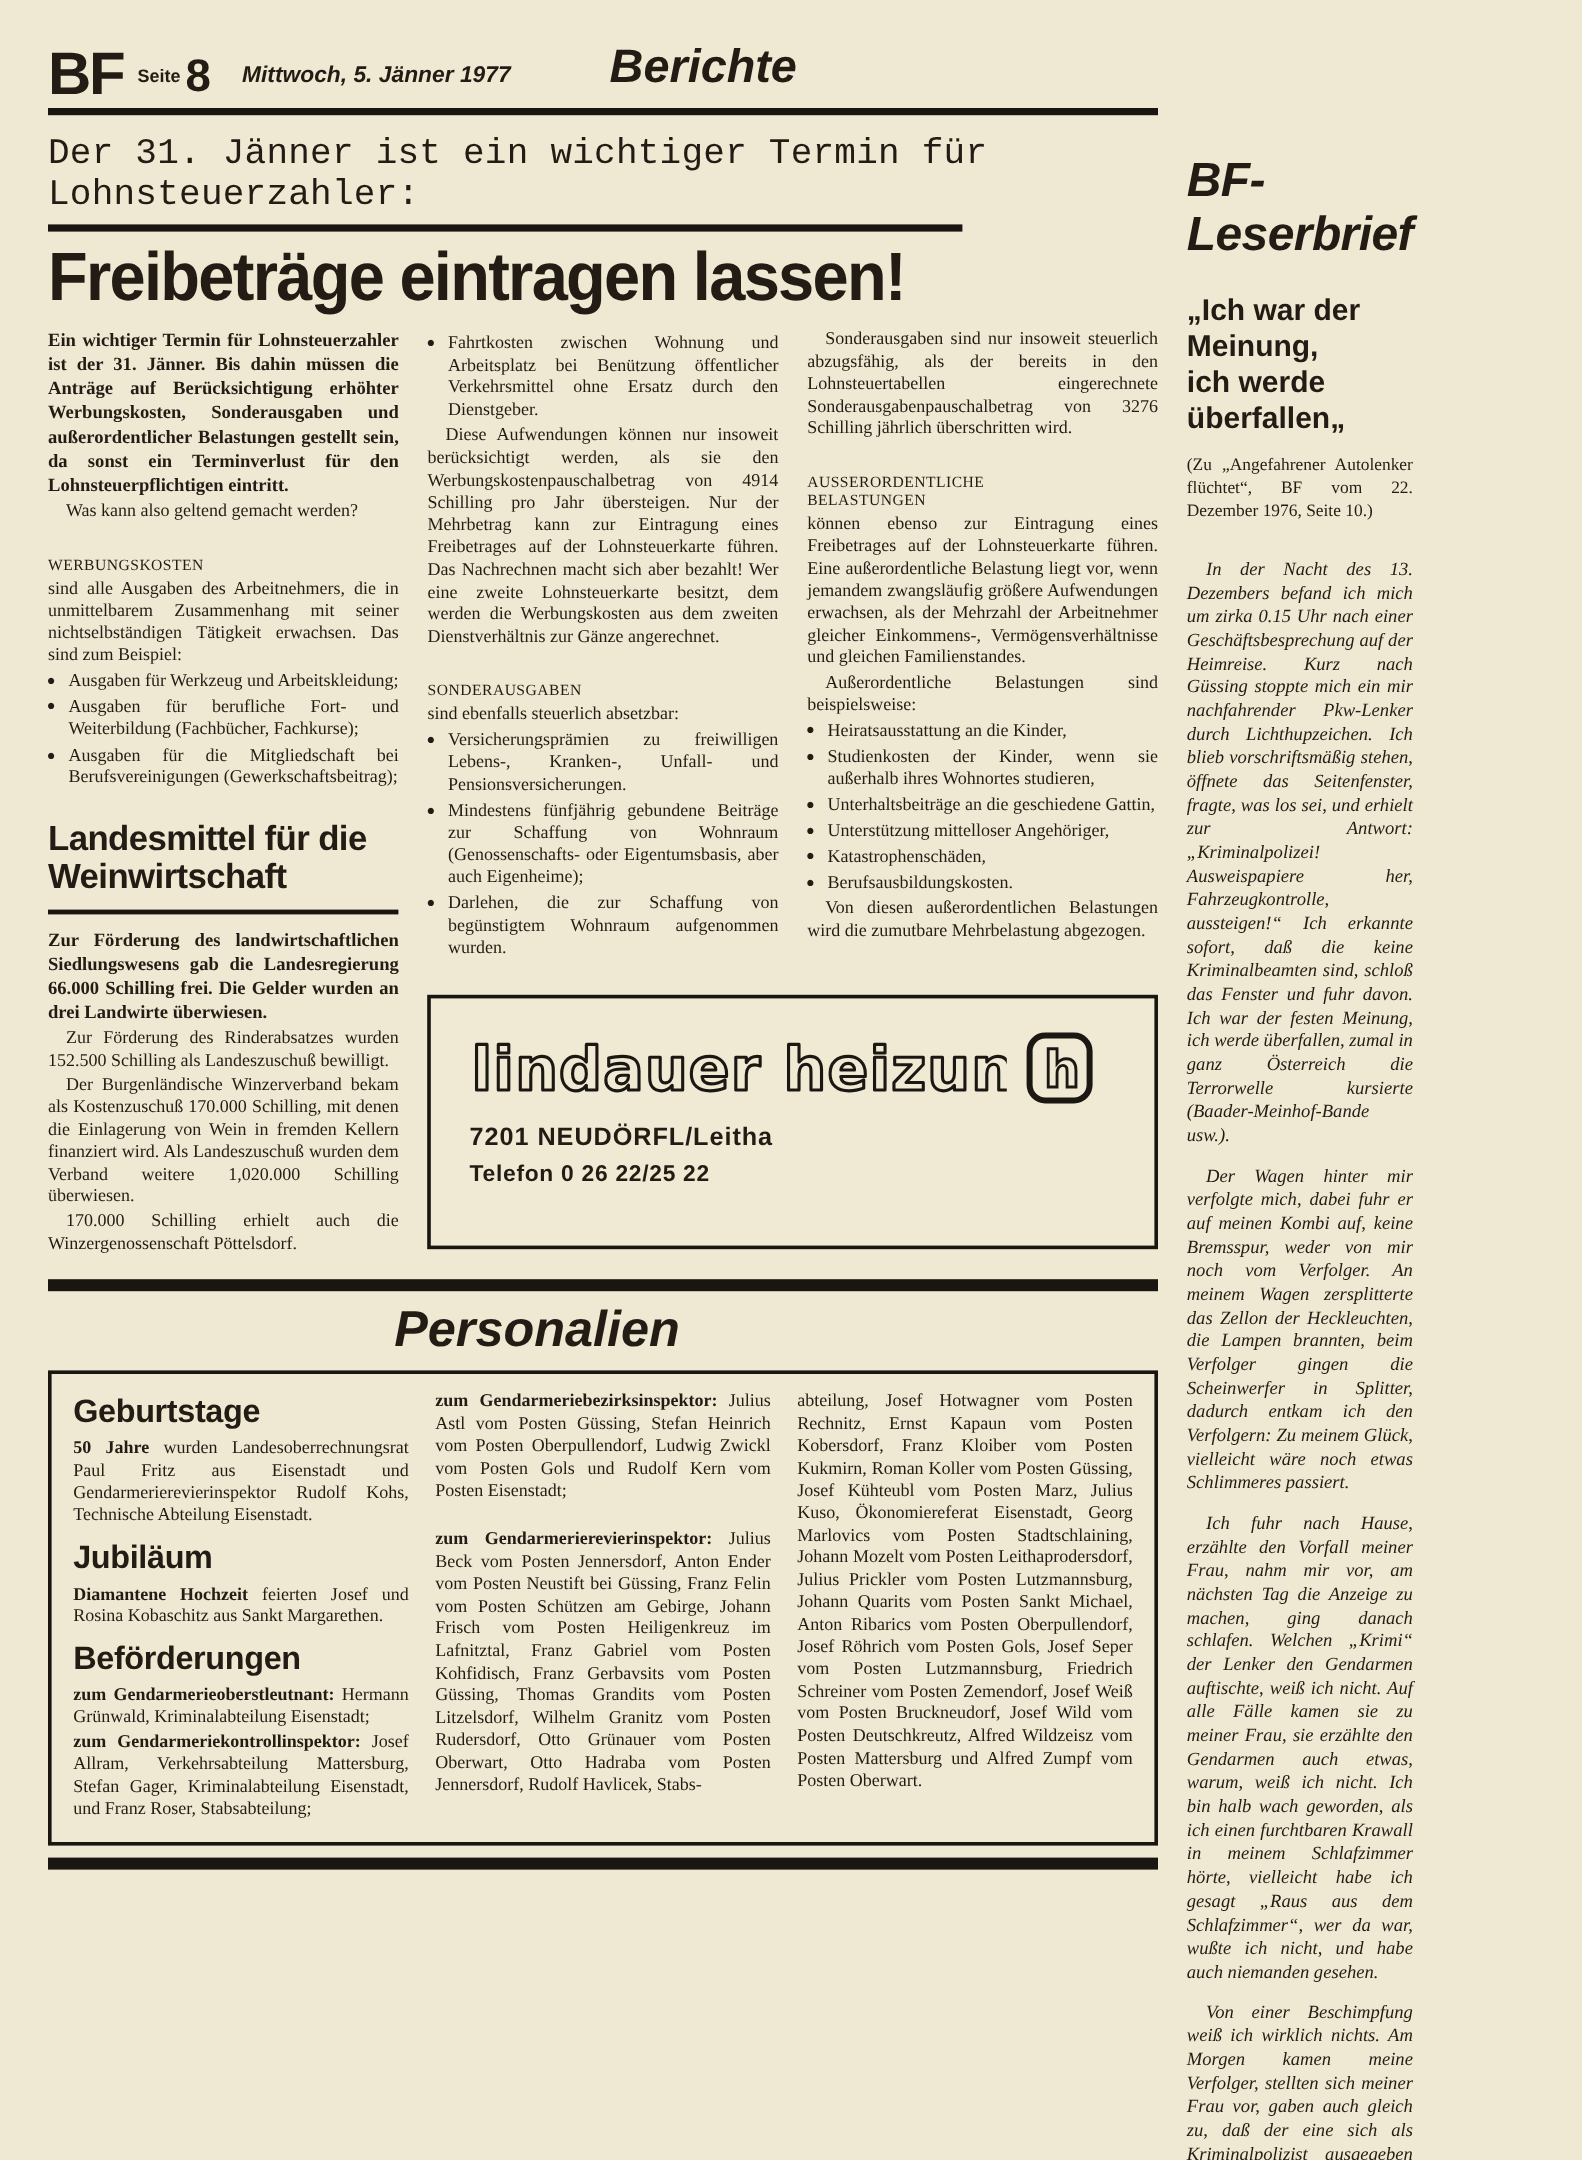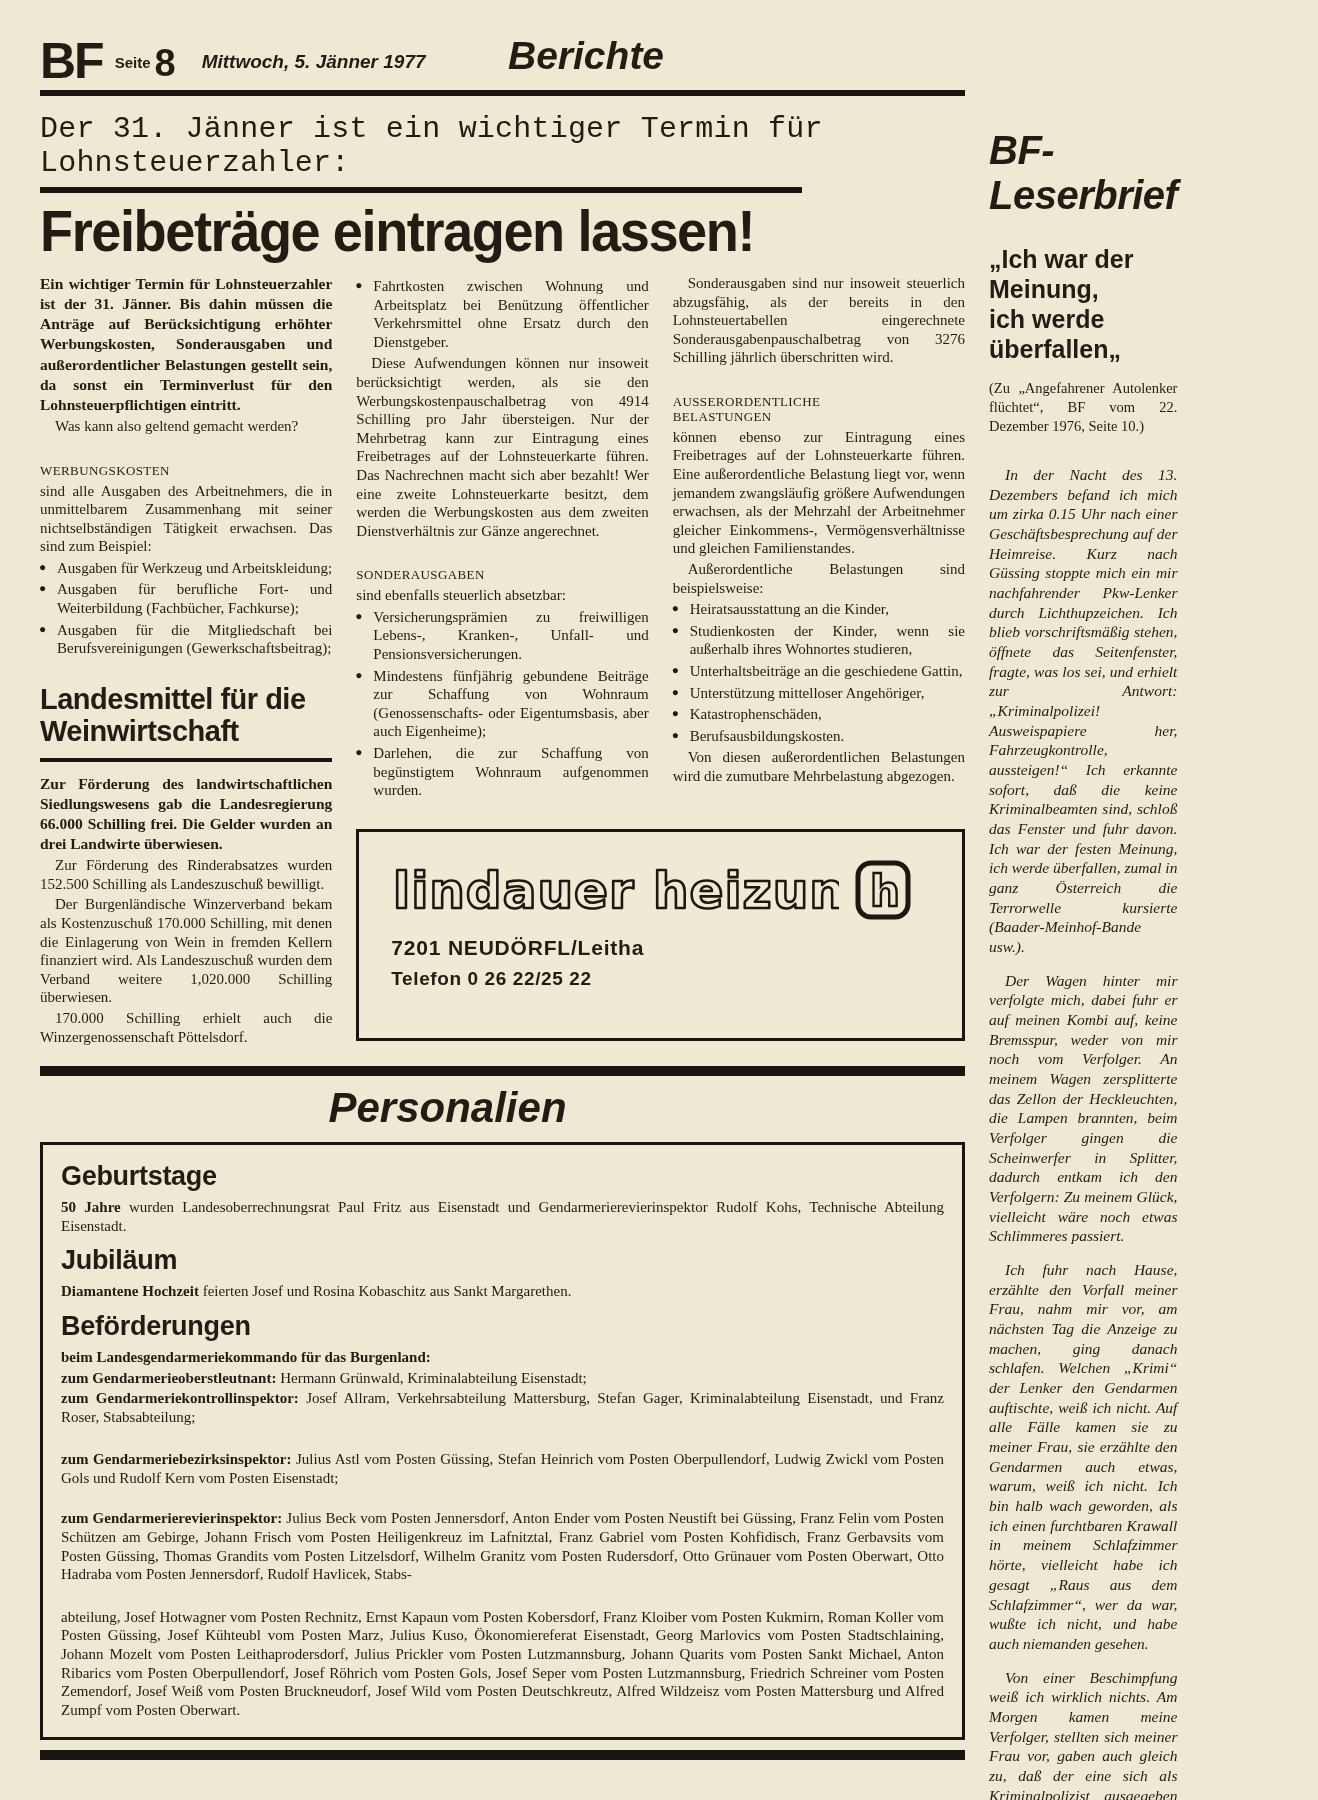--- a/index.html
+++ b/index.html
@@ -55,21 +55,21 @@
   .ad-addr{display:flex;margin-top:14px;
            font-family:"Liberation Sans","DejaVu Sans",sans-serif;font-weight:bold;}
   .ad-block{width:50%;}
   .ad-city{font-size:21px;letter-spacing:.8px;}
   .ad-phone{font-size:19px;margin-top:8px;letter-spacing:.6px;}
 
   
   .pers-title{font-family:"Liberation Sans","DejaVu Sans",sans-serif;font-weight:bold;
               font-style:italic;font-size:42px;text-align:center;margin:8px 0 10px;
               transform:translateX(-55px);}
-  .pers-box{border:3px solid #191510;padding:14px 18px 16px;display:flex;gap:22px;flex-direction:column;}
+  .pers-box{border:3px solid #191510;padding:14px 18px 16px;display:flex;gap:22px;}
   .pcol{flex:1;min-width:0;}
   .phd{font-family:"Liberation Sans","DejaVu Sans",sans-serif;font-weight:bold;
        font-size:27px;margin:2px 0 6px;letter-spacing:-.3px;}
   .phd2{margin-top:10px;}
   .pp{font-size:15px;line-height:1.24;text-align:justify;margin:0 0 2px;}
   .gap-top{margin-top:22px;}
 
   
   .lb-title{font-family:"Liberation Sans","DejaVu Sans",sans-serif;font-weight:bold;
             font-style:italic;font-size:40px;margin:4px 0 8px;letter-spacing:-.5px;}
@@ -168,21 +168,20 @@
     <div class="pers-title">Personalien</div>
 
     <div class="pers-box">
 
       <div class="pcol">
         <h3 class="phd">Geburtstage</h3>
         <p class="pp"><b>50 Jahre</b><span> wurden Landesoberrechnungsrat Paul Fritz aus Eisenstadt und Gendarmerierevierinspektor Rudolf Kohs, Technische Abteilung Eisenstadt.</span></p>
         <h3 class="phd phd2">Jubiläum</h3>
         <p class="pp"><b>Diamantene Hochzeit</b><span> feierten Josef und Rosina Kobaschitz aus Sankt Margarethen.</span></p>
         <h3 class="phd phd2">Beförderungen</h3>
-        <p class="pp"><b>beim Landesgendarmeriekommando für das Burgenland:</b></p>
         <p class="pp"><b>zum Gendarmerieoberstleutnant:</b><span> Hermann Grünwald, Kriminalabteilung Eisenstadt;</span></p>
         <p class="pp"><b>zum Gendarmeriekontrollinspektor:</b><span> Josef Allram, Verkehrsabteilung Mattersburg, Stefan Gager, Kriminalabteilung Eisenstadt, und Franz Roser, Stabsabteilung;</span></p>
       </div>
 
       <div class="pcol">
         <p class="pp"><b>zum Gendarmeriebezirksinspektor:</b><span> Julius Astl vom Posten Güssing, Stefan Heinrich vom Posten Oberpullendorf, Ludwig Zwickl vom Posten Gols und Rudolf Kern vom Posten Eisenstadt;</span></p>
         <p class="pp gap-top"><b>zum Gendarmerierevierinspektor:</b><span> Julius Beck vom Posten Jennersdorf, Anton Ender vom Posten Neustift bei Güssing, Franz Felin vom Posten Schützen am Gebirge, Johann Frisch vom Posten Heiligenkreuz im Lafnitztal, Franz Gabriel vom Posten Kohfidisch, Franz Gerbavsits vom Posten Güssing, Thomas Grandits vom Posten Litzelsdorf, Wilhelm Granitz vom Posten Rudersdorf, Otto Grünauer vom Posten Oberwart, Otto Hadraba vom Posten Jennersdorf, Rudolf Havlicek, Stabs-</span></p>
       </div>
 
       <div class="pcol">

